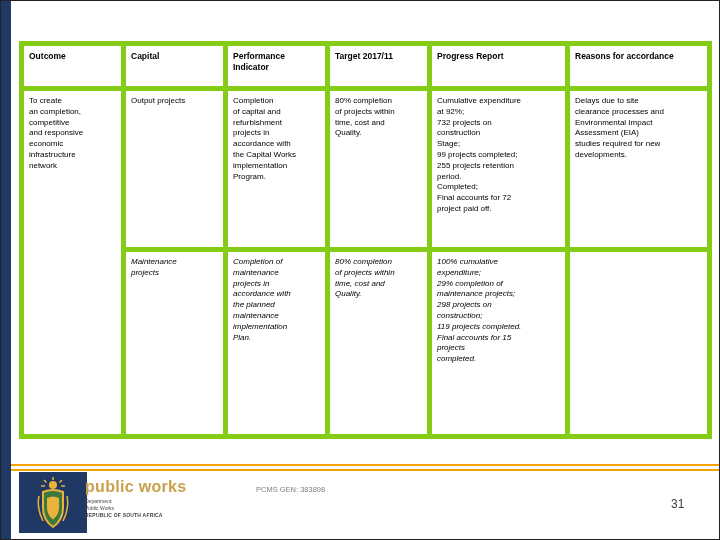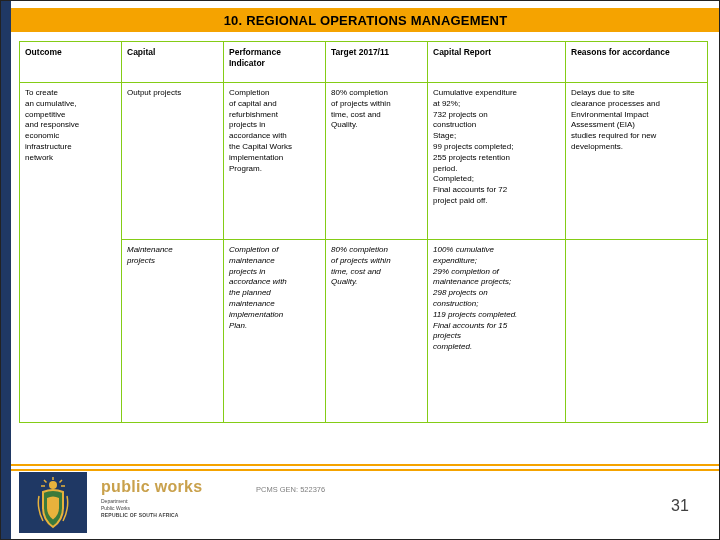--- a/index.html
+++ b/index.html
@@ -12,76 +12,75 @@
   .title-bar{
     position:absolute;left:10px;top:7px;width:709px;height:24px;background:#F5A300;
     display:flex;align-items:center;justify-content:center;
     font-size:13px;font-weight:bold;color:#000;letter-spacing:.2px;
   }
   table.report-table{
     position:absolute;left:18px;top:40px;width:688px;border-collapse:collapse;
     table-layout:fixed;
   }
   .report-table th,.report-table td{
-    border:1px solid #84cc16;vertical-align:top;text-align:left;
+    border:5px solid #84cc16;vertical-align:top;text-align:left;
     padding:5px 5px;font-size:8px;line-height:1.35;
     white-space:pre-line;overflow:hidden;
   }
   .report-table th{font-weight:bold;font-size:8.5px;height:30px;}
   tr.row-1 td{height:146px;}
   tr.row-2 td{height:172px;font-style:italic;}
   .footer-rule{position:absolute;left:10px;width:709px;height:2px;background:#F5A300;}
   .footer-rule.top{top:463px;}
   .footer-rule.bottom{top:468px;}
   .logo-block{
     position:absolute;left:18px;top:471px;width:68px;height:61px;background:#1F3864;
     display:flex;align-items:center;justify-content:center;
   }
-  .brand{position:absolute;left:100px;top:478px;}
+  .brand{position:absolute;left:84px;top:478px;}
   .brand-name{
     font-size:16px;font-weight:bold;color:#C9A14C;letter-spacing:.3px;line-height:1;
   }
   .brand-dept{margin-top:3px;font-size:5px;color:#444;line-height:1.35;}
   .brand-dept .caps{font-weight:bold;letter-spacing:.2px;}
   .pcms{position:absolute;left:255px;top:484px;font-size:7.5px;color:#7f7f7f;}
-  .page-number{position:absolute;left:670px;top:496px;font-size:16px;color:#404040;}
+  .page-number{position:absolute;left:670px;top:496px;font-size:12px;color:#404040;}
 </style>
 </head>
 <body>
 
 <div class="slide">
 
   <div class="left-strip"></div>
 
-  <div class="title-bar">10. REGIONAL OPERATIONS MANAGEMENT</div>
 
   <table class="report-table">
     <colgroup>
       <col style="width:102px">
         <col style="width:102px">
         <col style="width:102px">
       <col style="width:102px">
         <col style="width:138px">
         <col style="width:142px">
     </colgroup>
     <thead>
       <tr>
         <th>Outcome</th>
         <th>Capital</th>
         <th>Performance
 Indicator</th>
         <th>Target 2017/11</th>
-        <th>Capital Report</th>
+        <th>Progress Report</th>
         <th>Reasons for accordance</th>
       </tr>
     </thead>
     <tbody>
       <tr class="row-1">
         <td rowspan="2">To create
-an cumulative,
+an completion,
 competitive
 and responsive
 economic
 infrastructure
 network</td>
         <td>Output projects</td>
         <td>Completion
 of capital and
 refurbishment
 projects in
@@ -156,17 +155,17 @@
 
   <div class="brand">
     <div class="brand-name">public works</div>
     <div class="brand-dept">
       <div>Department:</div>
       <div>Public Works</div>
       <div class="caps">REPUBLIC OF SOUTH AFRICA</div>
     </div>
   </div>
 
-  <div class="pcms">PCMS GEN: 522376</div>
+  <div class="pcms">PCMS GEN: 383898</div>
 
   <div class="page-number">31</div>
 
 </div>
 
 </body></html>

